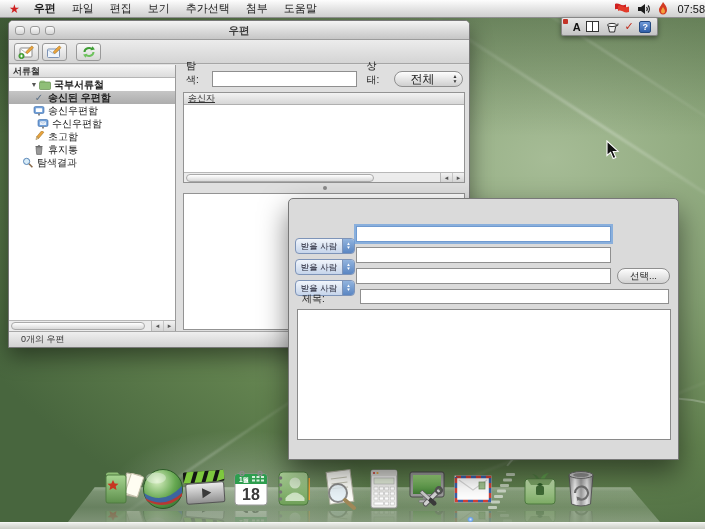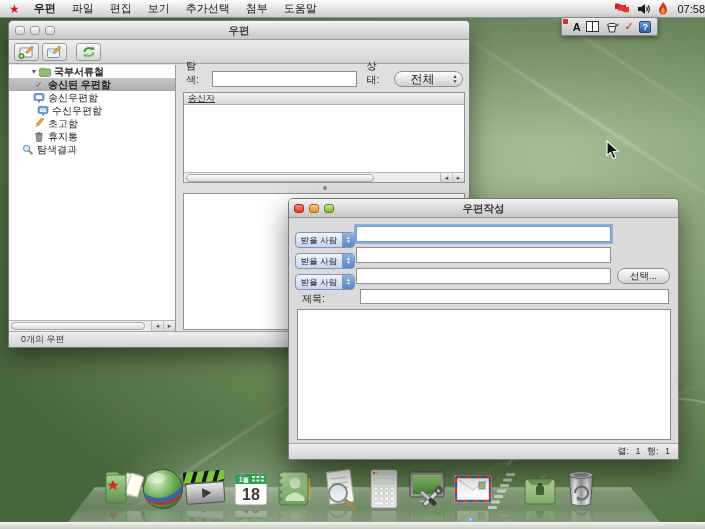--- a/index.html
+++ b/index.html
@@ -100,21 +100,21 @@
   .splitdot { position:absolute; left:50%; top:121px; width:4px; height:4px; border-radius:50%; background:#8a8a8a; }
   .preview { position:absolute; left:7px; top:128px; width:282px; height:137px; border:1px solid #939393; background:#fff; }
   .statusbar { position:absolute; left:0; right:0; bottom:0; height:16px;
     background:linear-gradient(180deg,#efefef,#d2d2d2); border-top:1px solid #a8a8a8;
     font-size:9px; color:#333; line-height:15px; border-radius:0 0 1px 1px; }
   .sb-mail { padding-left:12px; }
 
   
   .win-compose { left:288px; top:198px; width:391px; height:262px; background:#dadada; z-index:30;
     box-shadow:0 12px 28px rgba(0,0,0,.5); }
-  .row { position:absolute; height:28px; display:flex; align-items:center; }
+  .row { position:absolute; height:28px; display:flex; align-items:flex-end; }
   .recip-dd { width:60px; height:16px; border:1px solid #7e94b8; border-radius:4px; overflow:hidden;
     background:linear-gradient(180deg,#f1f5fb,#c6d5eb); display:flex; }
   .recip-dd .lbl { flex:1; font-size:8.5px; color:#223; text-align:center; line-height:15px; white-space:nowrap; }
   .recip-dd .dd-step { width:12px; background:linear-gradient(180deg,#92b4de,#5b86c2); border-left:1px solid #7e94b8;
     display:flex; flex-direction:column; align-items:center; justify-content:center; line-height:3.5px; }
   .recip-dd .dd-step span { font-size:4.5px; color:#fff; height:4.5px; }
   .cinput { position:absolute; height:16px; border:1px solid #8f8f8f; background:#fff; font-size:10px; padding:0 3px; }
   .cinput.focused { border:1px solid #6f9ad0; box-shadow:0 0 0 2px rgba(110,160,220,.75); }
   .btn-select { position:absolute; width:53px; height:16px; border:1px solid #8f8f8f; border-radius:8px;
     background:linear-gradient(180deg,#fdfdfd,#d2d2d2); font-size:9.5px; text-align:center; line-height:14px; color:#222; }
@@ -272,20 +272,21 @@
         <path d="M12.5 1.2 l2.4 3.4 l-4.4 .6 z" fill="#3f9e35"></path>
         <path d="M13.5 7 a4.5 4 0 0 1 -8 2.4" fill="none" stroke="#6fc25f" stroke-width="2"></path>
         <path d="M5.5 12.8 l-2.4 -3.4 l4.4 -.6 z" fill="#6fc25f"></path>
       </svg>
     </span>
   </div>
 
   <div class="mail-content">
 
     <div class="sidebar">
+      <div class="side-header">서류철</div>
 
       <div class="tree-row bold" style="padding-left:20px">
         <span class="disc">▼</span>
         <svg class="ti" viewBox="0 0 12 11">
           <path d="M.5 3 q0 -1.6 1.6 -1.6 h3 l1.6 1.6 z" fill="#a8d392"></path>
           <rect x=".5" y="3" width="11" height="7.5" rx="1" fill="#8fbf77" stroke="#55803f" stroke-width=".6"></rect>
         </svg>
         <span class="lbl">국부서류철</span>
       </div>
 
@@ -378,26 +379,20 @@
 
       <div class="splitdot"></div>
       <div class="preview"></div>
     </div>
   </div>
 
   <div class="statusbar sb-mail">0개의 우편</div>
 </div>
 
 <div class="window win-compose">
-  <div class="titlebar">
-    <span class="tbtn red" style="left:5px"></span>
-    <span class="tbtn orange" style="left:20px"></span>
-    <span class="tbtn green" style="left:35px"></span>
-    <span class="title">우편작성</span>
-  </div>
 
   <div class="row" style="left:6px; top:27px;">
     <span class="recip-dd">
       <span class="lbl">받을 사람</span>
       <span class="dd-step">
           <span>▲</span>
           <span>▼</span>
         </span>
     </span>
   </div>
@@ -424,26 +419,20 @@
     </span>
   </div>
   <input class="cinput" readonly="" style="left: 67px; top: 69px; width: 255px;" value="">
   <span class="btn-select" style="left:328px; top:69px;">선택...</span>
 
   <span class="subj-lbl" style="left:13px; top:93px;">제목:</span>
   <input class="cinput" readonly="" style="left: 71px; top: 90px; width: 309px; height: 15px;" value="">
 
   <div class="bodyarea"></div>
 
-  <div class="statusbar sb-compose">
-    <span>렬:</span>
-    <span>1</span>
-    <span>행:</span>
-    <span>1</span>
-  </div>
 </div>
 
 <div class="abs dock">
   <div class="shelf"></div>
 
   <div class="dock-item" style="left:99px">
     <svg viewBox="0 0 46 46">
       <g transform="rotate(10 33 22)">
           <rect x="25" y="8" width="15" height="22" rx="1" fill="#f3efe2" stroke="#b0ab98"></rect>
         </g>

